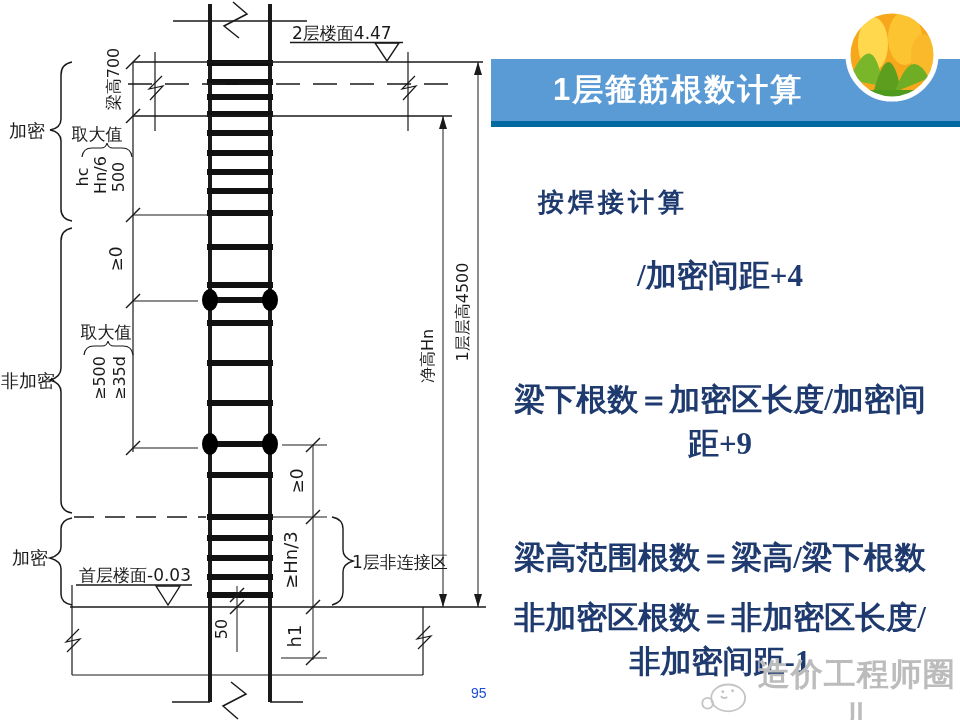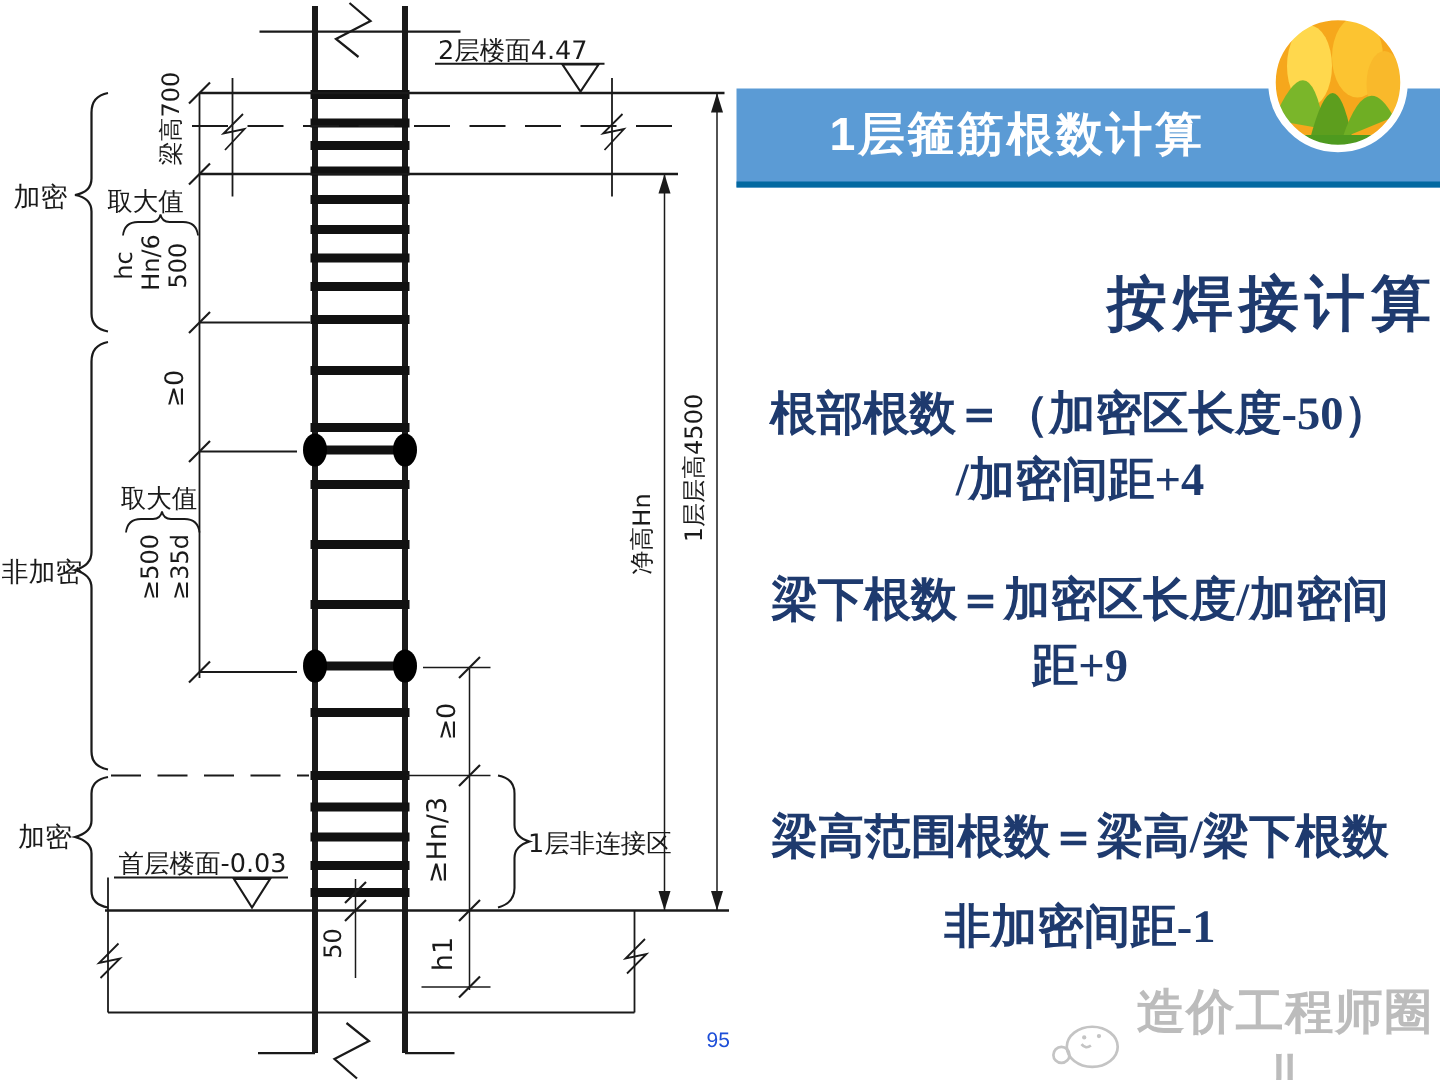--- a/index.html
+++ b/index.html
@@ -4,32 +4,32 @@
 <style>
   html,body{margin:0;padding:0;}
   body{
     width:960px;height:720px;position:relative;background:#ffffff;overflow:hidden;
     font-family:"Liberation Sans",sans-serif;
   }
   
   .banner{
     position:absolute;left:491px;top:59px;right:0;height:62px;
     background:var(--banner-bg,#5b9bd5);
-    border-bottom:4px solid #0369a1;
+    border-bottom:6px solid #0369a1;
   }
   .banner-title{
     display:block;padding-left:62px;line-height:62px;
     font-size:31px;font-weight:600;color:#ffffff;letter-spacing:2px;
     font-family:"Liberation Sans",sans-serif;
   }
   .logo{position:absolute;left:843px;top:6px;width:98px;height:98px;}
   
   .rp{position:absolute;left:480px;width:480px;color:var(--formula-text,#1e3a6e);
       font-family:"Liberation Serif",serif;font-weight:bold;}
-  .heading{top:183px;left:538px;width:420px;font-size:40px;line-height:40px;letter-spacing:4px;text-align:right;}
+  .heading{top:183px;left:538px;width:420px;font-size:26px;line-height:40px;letter-spacing:4px;}
   .formula{text-align:center;font-size:31px;line-height:44px;}
   .f1{top:254px;}
   .f2{top:378px;}
   .f3{top:536px;}
   .f4{top:596px;}
   
   .pagenum{position:absolute;left:471px;top:685px;font-size:14px;color:#1d4ed8;}
   .watermark{
     position:absolute;left:696px;top:653px;display:flex;align-items:center;
     color:var(--watermark,#bcbcbc);
@@ -222,34 +222,34 @@
     <path d="M30,88 Q46,26 58,84 Z" fill="#5d9e1e"></path>
     <path d="M52,86 Q68,38 86,72 Z" fill="#6fae24"></path>
     <path d="M0,84 L98,84 L98,98 L0,98 Z" fill="#4e9a1f"></path>
   </g>
   <circle cx="49" cy="49" r="44" fill="none" stroke="#ffffff" stroke-width="5"></circle>
 </svg>
 
 <div class="rp heading">按焊接计算</div>
 
 <div class="rp formula f1">
-  <div>根部根数＝（加密区长度-50）</div>
   <div>/加密间距+4</div>
 </div>
 
 <div class="rp formula f2">
   <div>梁下根数＝加密区长度/加密间</div>
   <div>距+9</div>
 </div>
 
 <div class="rp formula f3">
   <div>梁高范围根数＝梁高/梁下根数</div>
 </div>
 
 <div class="rp formula f4">
+  <div>非加密区根数＝非加密区长度/</div>
   <div>非加密间距-1</div>
 </div>
 
 <div class="pagenum">95</div>
 
 <div class="watermark">
   <svg width="60" height="42" viewBox="0 0 60 42" style="margin-right:4px;">
     <ellipse cx="36" cy="22" rx="19" ry="15" fill="none" stroke="#c4c4c4" stroke-width="2"></ellipse>
     <circle cx="13" cy="28" r="6" fill="none" stroke="#c4c4c4" stroke-width="2"></circle>
     <path d="M28,20 q3,4 7,1" fill="none" stroke="#c4c4c4" stroke-width="2"></path>

